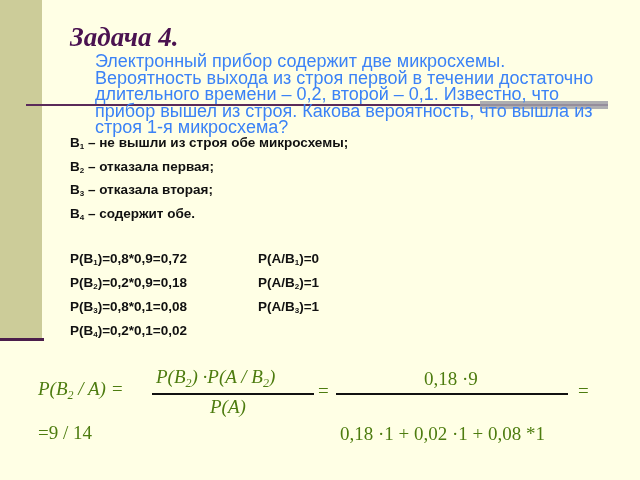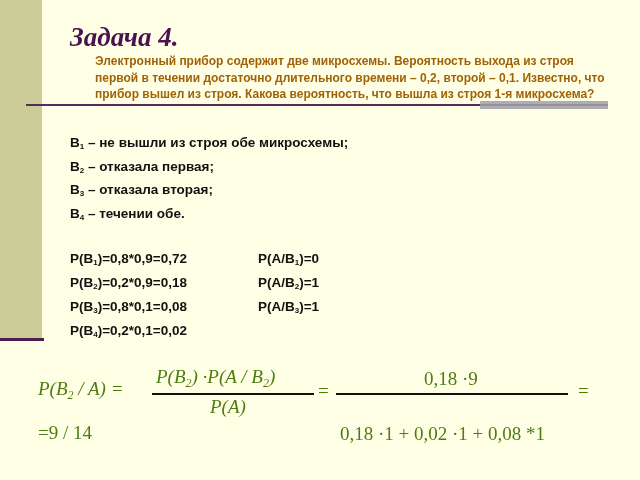--- a/index.html
+++ b/index.html
@@ -2,21 +2,21 @@
 <html><head>
 <meta charset="utf-8">
 <style>
   html, body { margin:0; padding:0; }
   body { width:640px; height:480px; position:relative; overflow:hidden; background:#ffffe5; font-family:"Liberation Sans", sans-serif; }
   .sidebar { position:absolute; left:0; top:0; width:42px; height:340px; background:#cccc99; }
   .sidebar-line { position:absolute; left:0; top:338px; width:44px; height:3px; background:#4b1e4b; }
   .hline { position:absolute; left:26px; top:104px; width:582px; height:2px; background:#5a2a5a; }
   .grey-bar { position:absolute; left:480px; top:101px; width:128px; height:8px; background:#a0a0a8; opacity:.85; }
   .title { position:absolute; left:70px; top:22px; font-family:"Liberation Serif", serif; font-style:italic; font-weight:bold; font-size:27px; color:#4a1250; }
-  .problem { position:absolute; left:95px; top:53px; width:520px; font-weight:bold; font-size:12px; line-height:16.5px; color:#a16207; }
+  .problem { position:absolute; left:95px; top:53px; width:520px; font-weight:normal; font-size:18px; line-height:16.5px; color:#3b82f6; }
   .lines { position:absolute; left:70px; top:134px; font-weight:bold; font-size:13.5px; color:#111; }
   .line { height:23.5px; line-height:18px; white-space:nowrap; }
   .line sub { font-size:8px; vertical-align:-2px; }
   .probs { position:absolute; left:70px; top:250px; font-weight:bold; font-size:13.5px; color:#111; }
   .prow { height:24px; line-height:18px; white-space:nowrap; position:relative; }
   .prow .c2 { position:absolute; left:188px; top:0; }
   .prow sub { font-size:8px; vertical-align:-2px; }
   .formula { position:absolute; left:38px; top:366px; width:600px; height:90px; font-family:"Liberation Serif", serif; font-size:19px; color:#4d7c0f; }
   .f-abs { position:absolute; white-space:nowrap; }
   .frac-line { position:absolute; height:1.5px; background:#111; }
@@ -32,21 +32,21 @@
 <div class="grey-bar"></div>
 
 <div class="title">Задача 4.</div>
 
 <div class="problem">Электронный прибор содержит две микросхемы. Вероятность выхода из строя первой в течении достаточно длительного времени – 0,2, второй – 0,1. Известно, что прибор вышел из строя. Какова вероятность, что вышла из строя 1-я микросхема?</div>
 
 <div class="lines">
   <div class="line"><span>B</span><sub>1</sub><span> –  не вышли из строя обе микросхемы;</span></div>
   <div class="line"><span>B</span><sub>2</sub><span> – отказала первая;</span></div>
   <div class="line"><span>B</span><sub>3</sub><span> – отказала вторая;</span></div>
-  <div class="line"><span>B</span><sub>4</sub><span> – течении обе.</span></div>
+  <div class="line"><span>B</span><sub>4</sub><span> – содержит обе.</span></div>
 </div>
 
 <div class="probs">
   <div class="prow">
     <span>P(B</span><sub>1</sub><span>)=0,8*0,9=0,72</span>
     <span class="c2"><span>P(A/B</span><sub>1</sub><span>)=0</span></span>
   </div>
   <div class="prow">
     <span>P(B</span><sub>2</sub><span>)=0,2*0,9=0,18</span>
     <span class="c2"><span>P(A/B</span><sub>2</sub><span>)=1</span></span>

